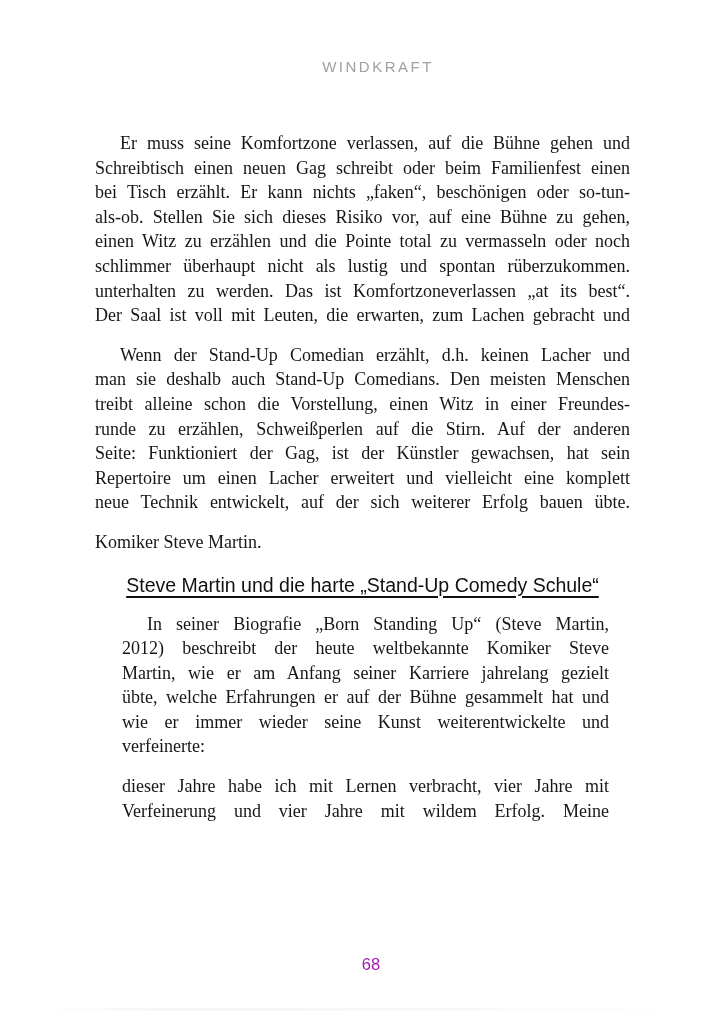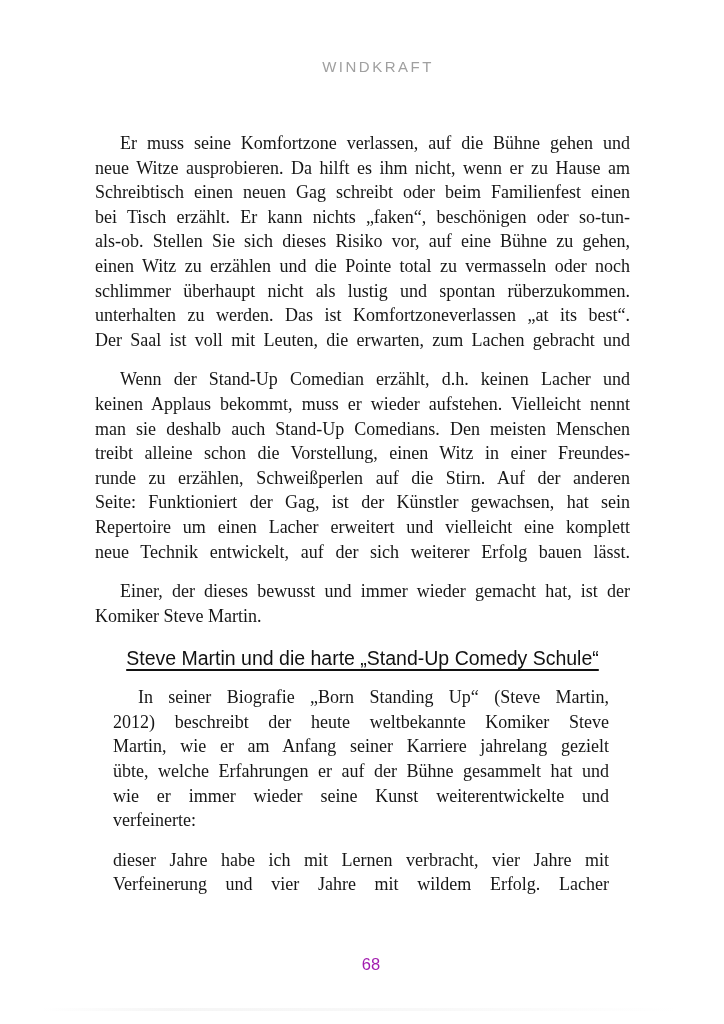--- a/index.html
+++ b/index.html
@@ -28,21 +28,21 @@
   .text-column {
     position: absolute;
     top: 131px; left: 95px;
     width: 535px;
     font-size: 18px;
     line-height: 24.6px;
     color: #161616;
   }
   .block { margin-bottom: 15px; }
   .block.body-indented {
-    margin-left: 18px;
+    margin-left: 27px;
     margin-right: 21px;
   }
   .line {
     text-align: justify;
     text-align-last: justify;
     white-space: normal;
   }
   .line.first { text-indent: 25px; }
   .line.no-just { text-align-last: left; }
   .block.heading {
@@ -76,54 +76,51 @@
 </style>
 </head>
 <body>
 
 <div class="page">
   <div class="running-header">WINDKRAFT</div>
 
   <div class="text-column">
       <div class="block body">
         <div class="line first">Er muss seine Komfortzone verlassen, auf die Bühne gehen und</div>
-        <div class="line">neue Witze ausprobieren. Da hilft es ihm nicht, wenn er zu Hause am</div>
         <div class="line">Schreibtisch einen neuen Gag schreibt oder beim Familienfest einen</div>
         <div class="line">bei Tisch erzählt. Er kann nichts „faken“, beschönigen oder so-tun-</div>
         <div class="line">als-ob. Stellen Sie sich dieses Risiko vor, auf eine Bühne zu gehen,</div>
         <div class="line">einen Witz zu erzählen und die Pointe total zu vermasseln oder noch</div>
         <div class="line">schlimmer überhaupt nicht als lustig und spontan rüberzukommen.</div>
         <div class="line">unterhalten zu werden. Das ist Komfortzoneverlassen „at its best“.</div>
         <div class="line">Der Saal ist voll mit Leuten, die erwarten, zum Lachen gebracht und</div>
       </div>
       <div class="block body">
         <div class="line first">Wenn der Stand-Up Comedian erzählt, d.h. keinen Lacher und</div>
-        <div class="line">keinen Applaus bekommt, muss er wieder aufstehen. Vielleicht nennt</div>
         <div class="line">man sie deshalb auch Stand-Up Comedians. Den meisten Menschen</div>
         <div class="line">treibt alleine schon die Vorstellung, einen Witz in einer Freundes-</div>
         <div class="line">runde zu erzählen, Schweißperlen auf die Stirn. Auf der anderen</div>
         <div class="line">Seite: Funktioniert der Gag, ist der Künstler gewachsen, hat sein</div>
         <div class="line">Repertoire um einen Lacher erweitert und vielleicht eine komplett</div>
-        <div class="line">neue Technik entwickelt, auf der sich weiterer Erfolg bauen lässt.</div>
+        <div class="line">neue Technik entwickelt, auf der sich weiterer Erfolg bauen übte.</div>
       </div>
       <div class="block body">
-        <div class="line first">Einer, der dieses bewusst und immer wieder gemacht hat, ist der</div>
         <div class="line no-just">Komiker Steve Martin.</div>
       </div>
       <div class="block heading"><span class="heading-text">Steve Martin und die harte „Stand-Up Comedy Schule“</span></div>
       <div class="block body-indented">
         <div class="line first">In seiner Biografie „Born Standing Up“ (Steve Martin,</div>
         <div class="line">2012) beschreibt der heute weltbekannte Komiker Steve</div>
         <div class="line">Martin, wie er am Anfang seiner Karriere jahrelang gezielt</div>
         <div class="line">übte, welche Erfahrungen er auf der Bühne gesammelt hat und</div>
         <div class="line">wie er immer wieder seine Kunst weiterentwickelte und</div>
         <div class="line no-just">verfeinerte:</div>
       </div>
       <div class="block body-indented">
         <div class="line">dieser Jahre habe ich mit Lernen verbracht, vier Jahre mit</div>
-        <div class="line">Verfeinerung und vier Jahre mit wildem Erfolg. Lacher</div>
+        <div class="line">Verfeinerung und vier Jahre mit wildem Erfolg. Meine</div>
       </div>
     </div>
 
   <div class="page-number">68</div>
 
   <div class="scan-artifact-band"></div>
 </div>
 
 </body></html>

